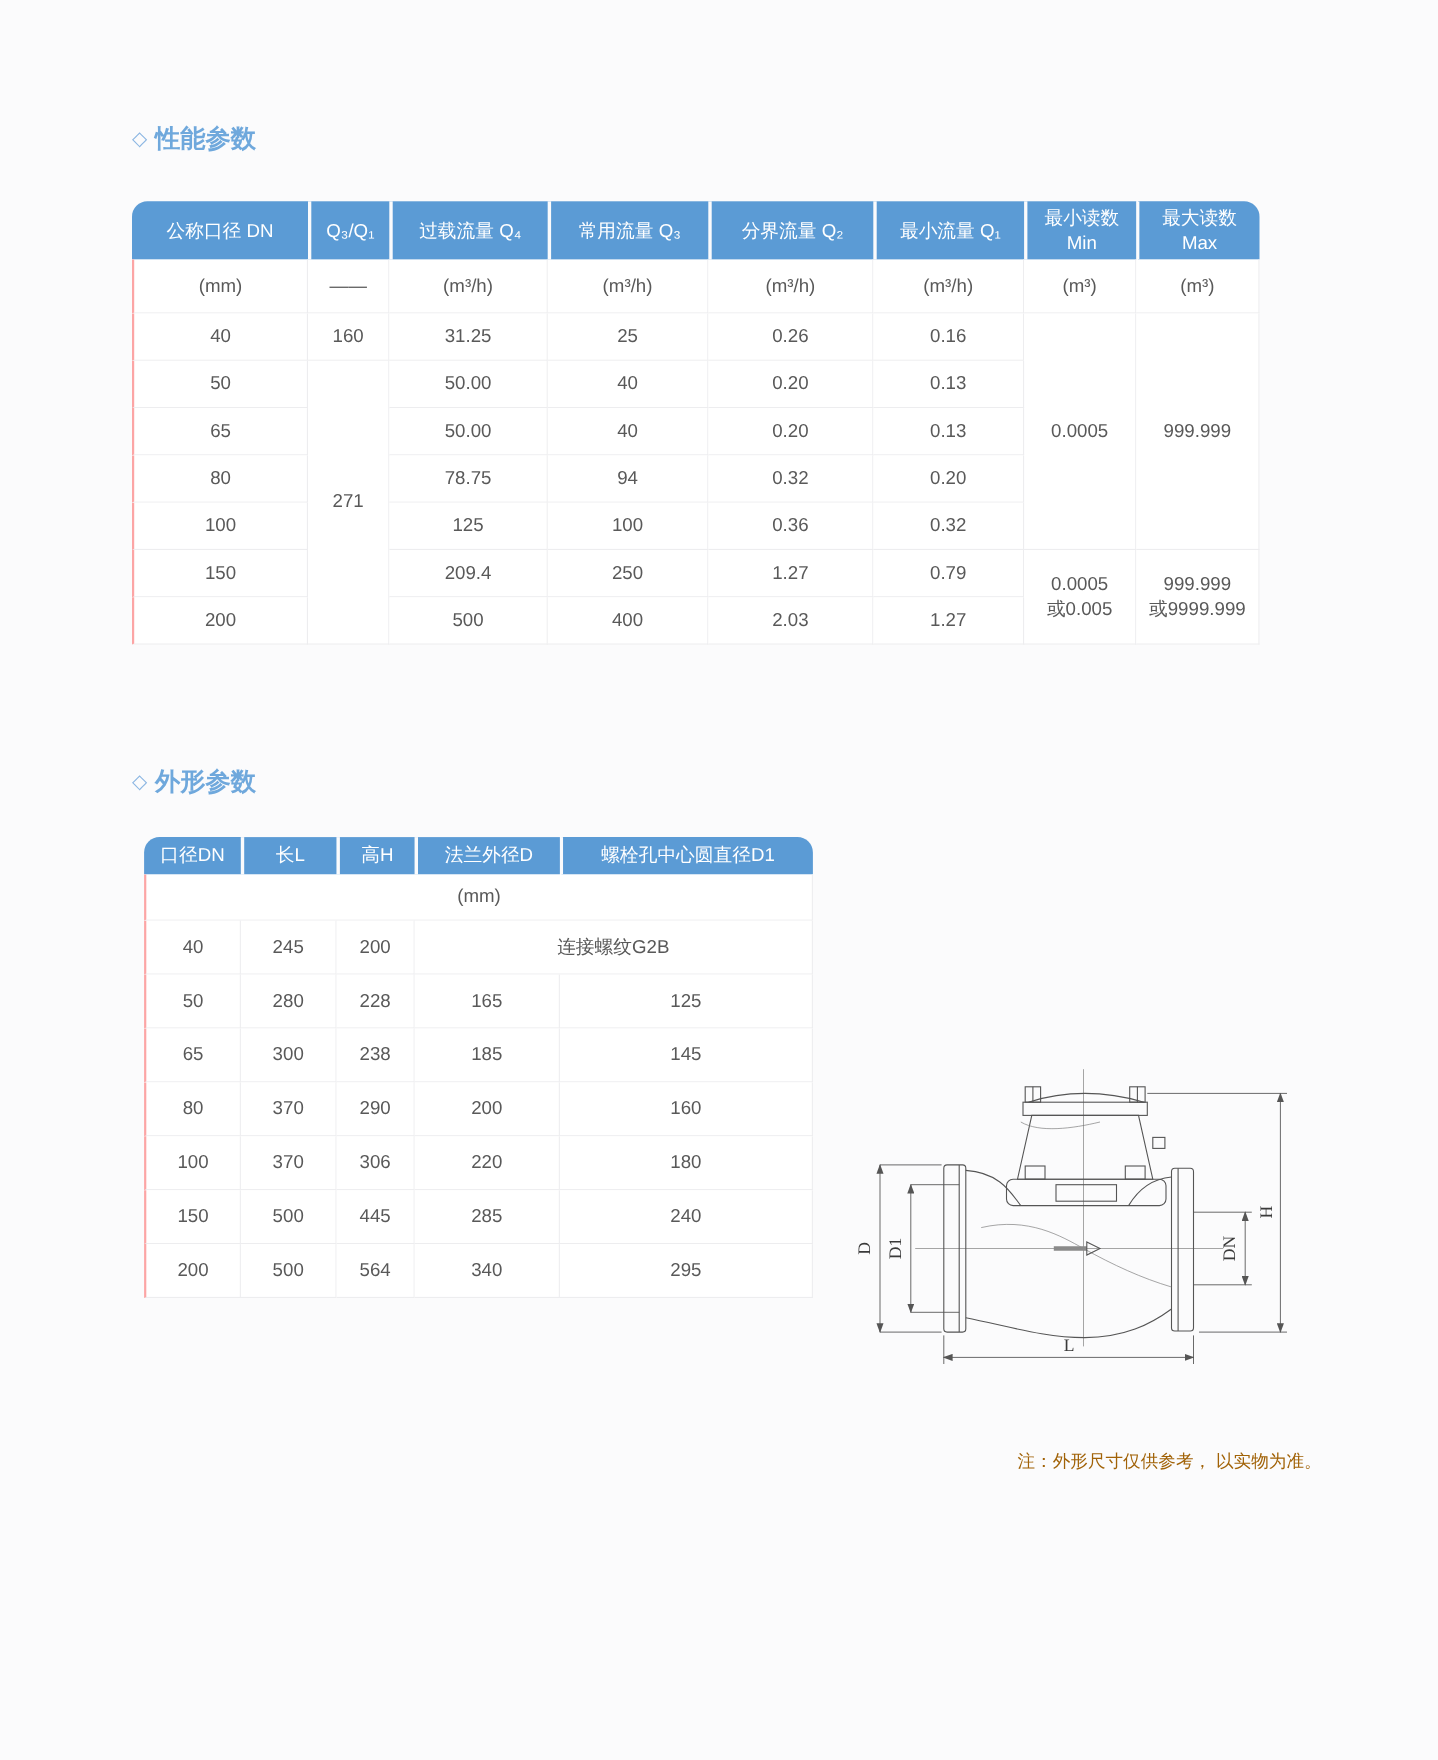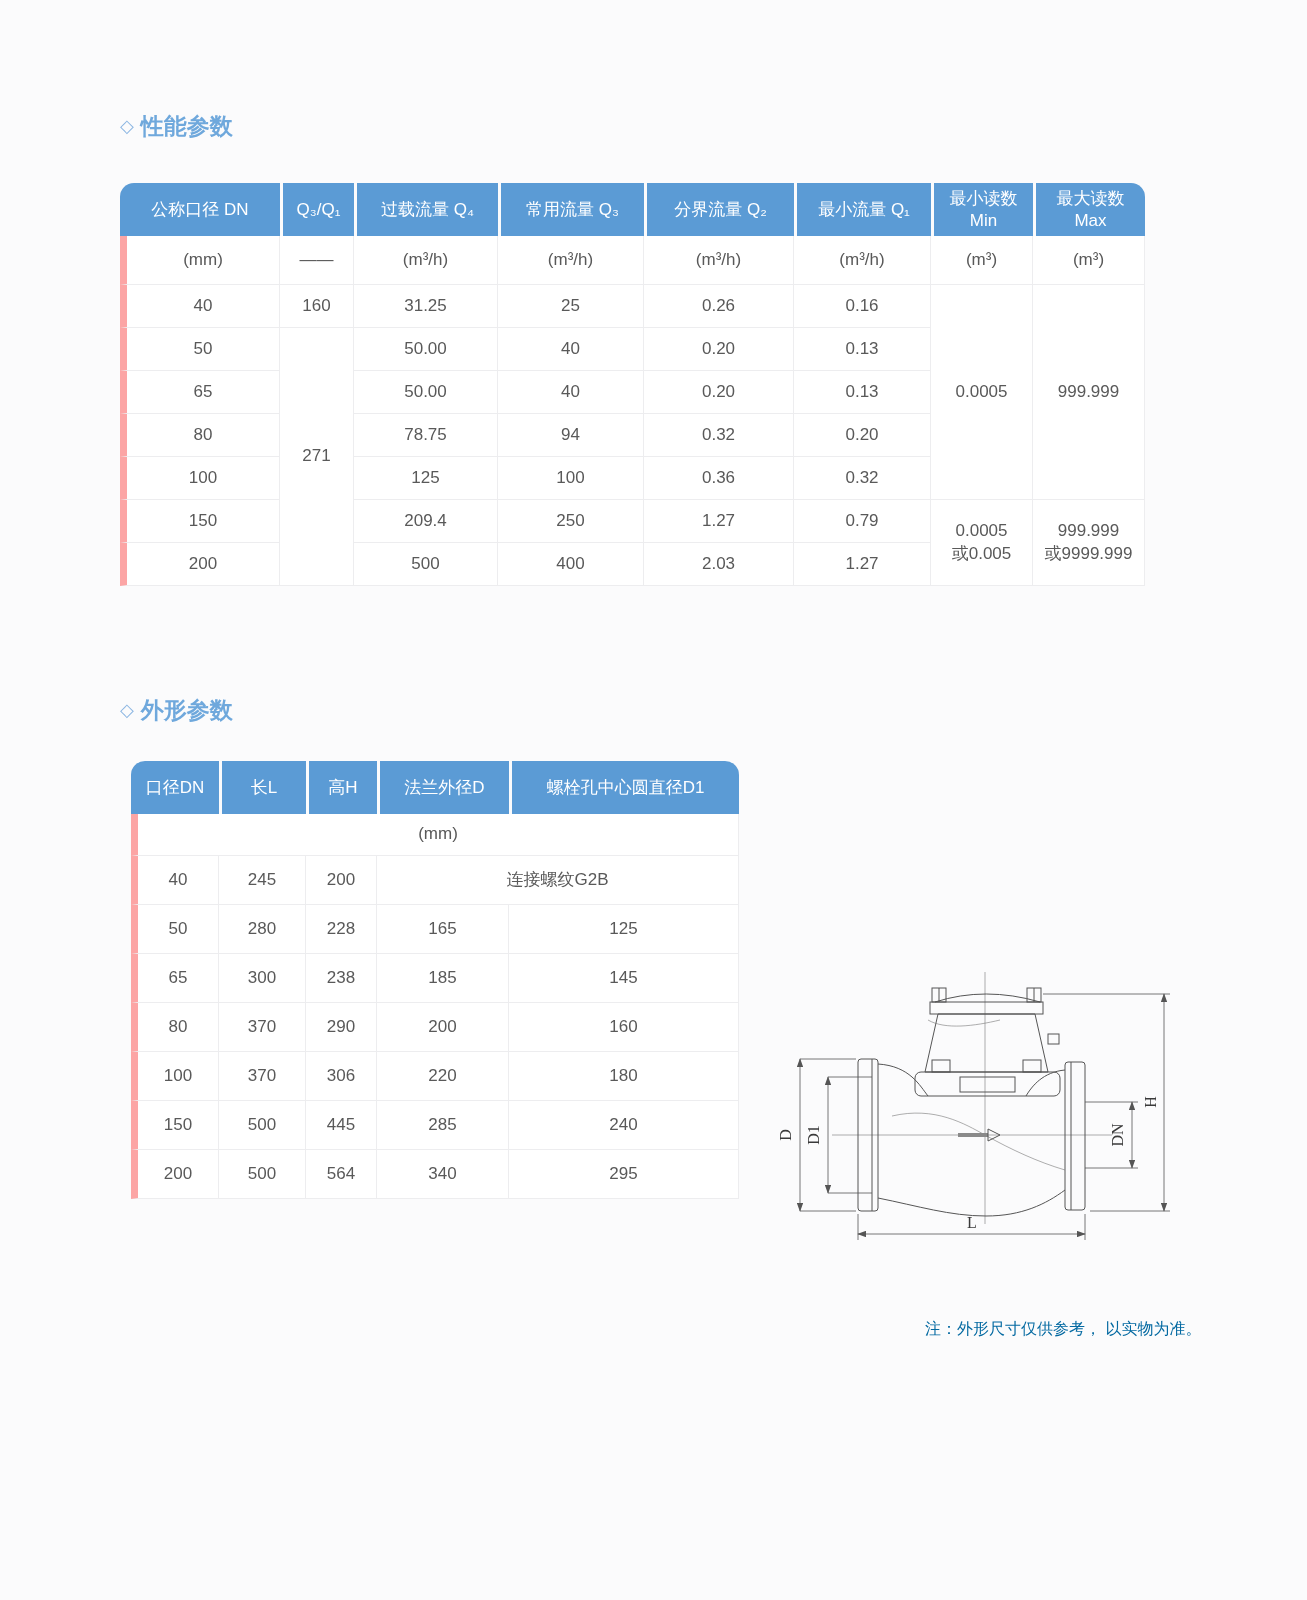--- a/index.html
+++ b/index.html
@@ -28,38 +28,38 @@
     padding:0 2px;line-height:1.25;
   }
   table.spec th + th{border-left:3px solid #FBFBFC;}
   table.spec th:first-child{border-top-left-radius:14px;margin-left:32px;}
   table.spec th:last-child{border-top-right-radius:14px;}
   table.spec td{
     background:#FFFFFF;text-align:center;vertical-align:middle;
     font-size:17px;color:#595959;white-space:pre-line;line-height:1.3;
     border-bottom:1px solid #EDEDEF;border-right:1px solid #EDEDEF;
   }
-  table.spec tr td:first-child{border-left:7px solid #fca5a5;}
+  table.spec tr td:first-child{border-left:2px solid #fca5a5;}
   #table1{width:1025px;margin-top:41px;}
   #table1 th{height:53px;}
   #table1 td.units{height:46px;}
   #table1 td.data{height:40px;}
   #table2-wrap{width:608px;margin-left:11px;}
   #table2{width:608px;}
-  #table2 th{height:53px;}
+  #table2 th{height:34px;}
   #table2 td.units{height:39px;}
   #table2 td.data{height:46px;}
   .sec2{margin-top:108px;}
   .bottom-row{display:flex;align-items:flex-start;margin-top:35px;}
   
   .figure-col{width:455px;margin-left:21px;padding-top:203px;}
   .figure-col svg{display:block;}
   .fig-note{
     margin-top:45px;padding-left:165px;
-    font-size:16px;color:#0369a1;white-space:nowrap;
+    font-size:16px;color:#a16207;white-space:nowrap;
   }
   .draw{stroke:#555;fill:none;stroke-width:1;}
   .thin{stroke:#777;fill:none;stroke-width:0.6;}
   .dim{stroke:#555;fill:none;stroke-width:0.8;}
   .dimtext{fill:#3a3a3a;font-family:"Liberation Serif","DejaVu Serif",serif;font-size:16px;}
 </style>
 </head>
 <body>
 
 <div class="content">

